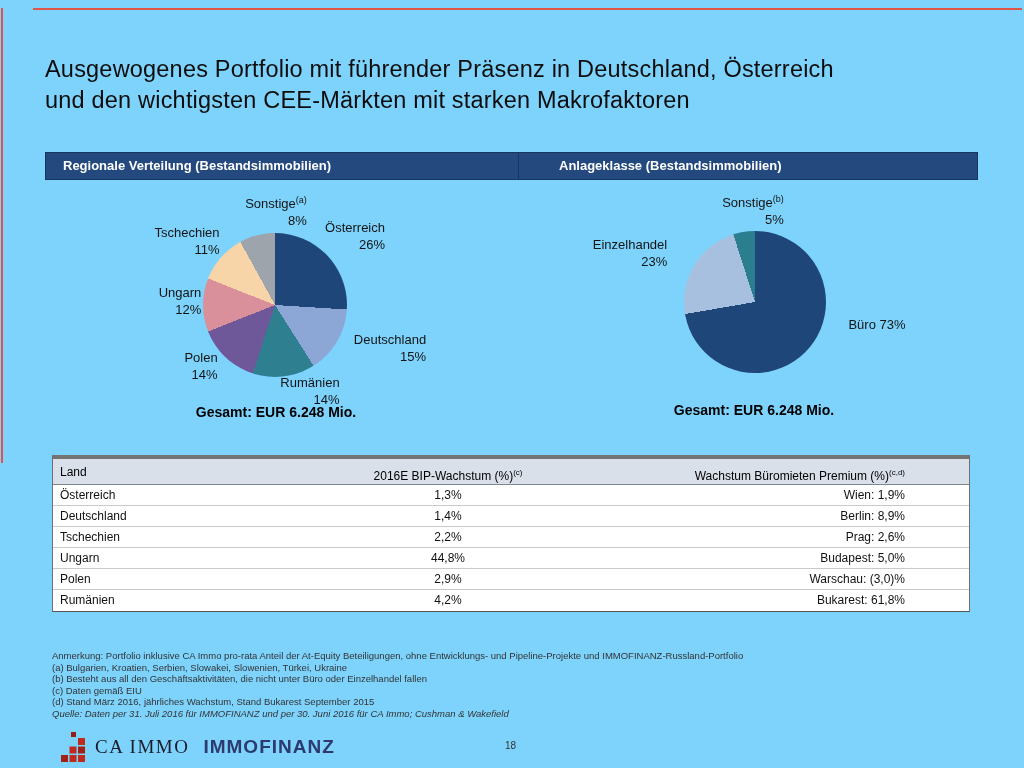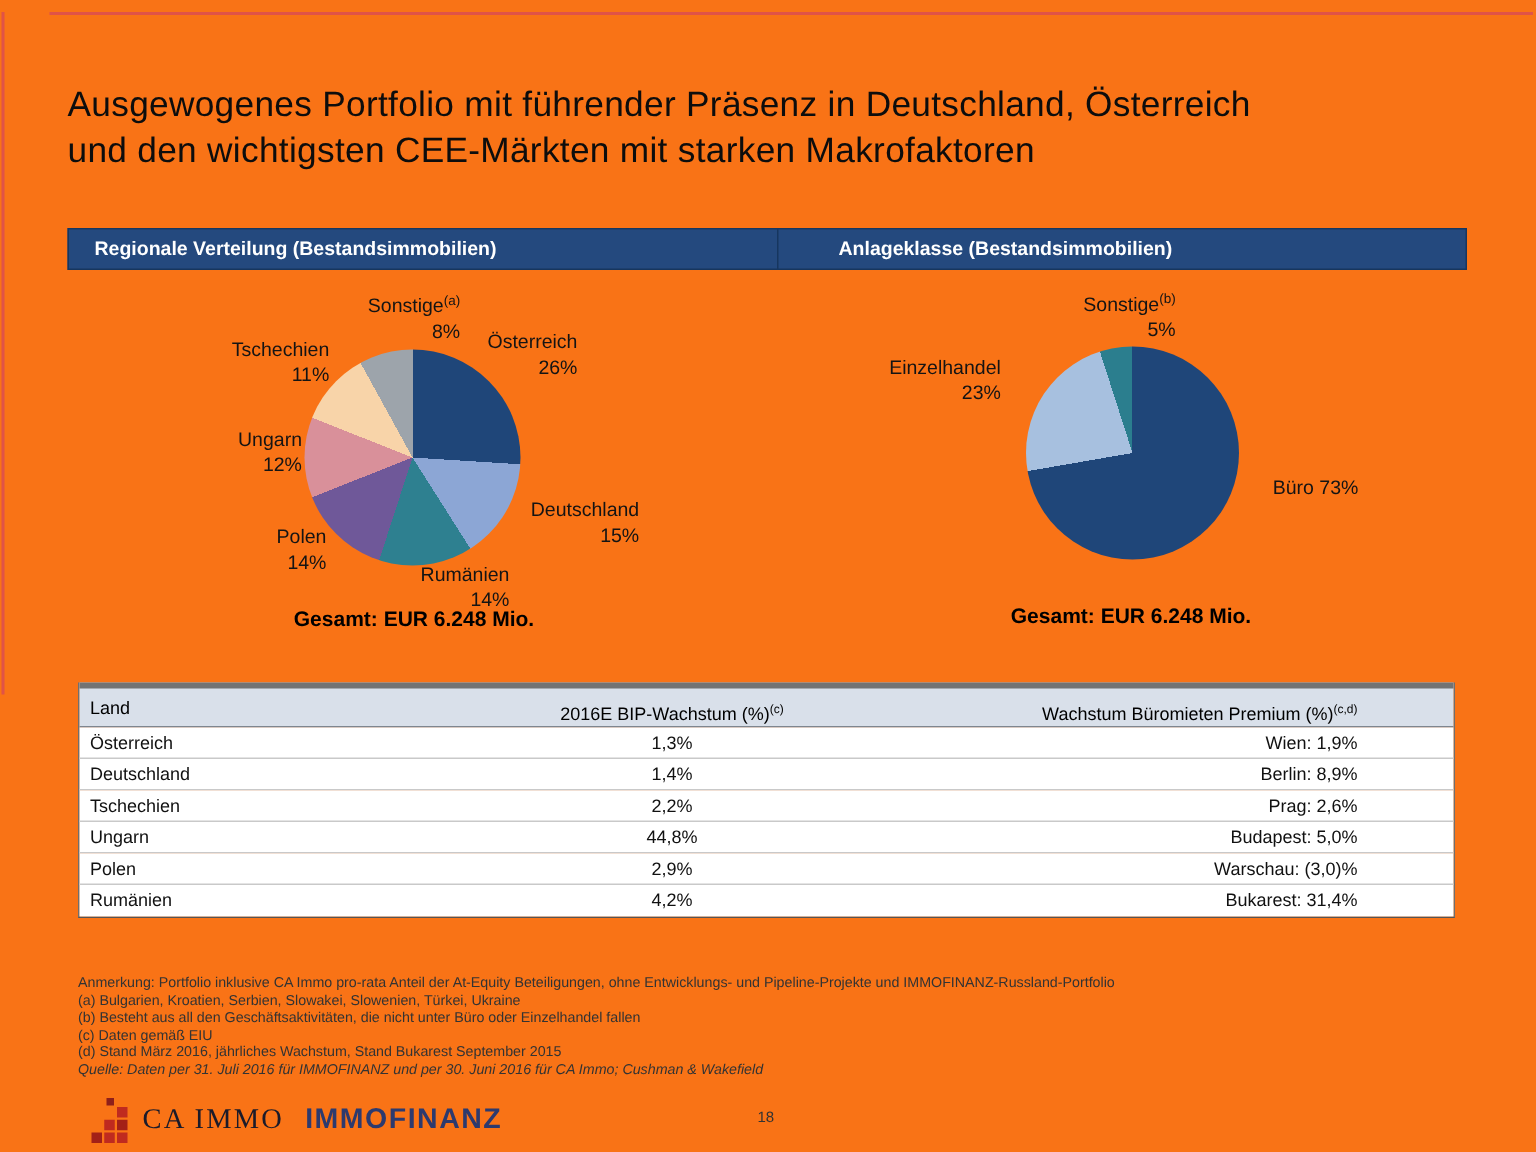--- a/index.html
+++ b/index.html
@@ -1,17 +1,17 @@
 <!DOCTYPE html>
 <html><head>
 <meta charset="utf-8">
 <style>
   * { margin:0; padding:0; box-sizing:border-box; }
   html,body { width:1024px; height:768px; background:#fff; overflow:hidden; }
-  #slide { position:relative; width:1024px; height:768px; background:#f97316;
+  #slide { position:relative; width:1024px; height:768px; background:#7dd3fc;
            font-family:"Liberation Sans", sans-serif; color:#111; }
 
   
   .wm-top  { position:absolute; left:33px; top:8px; width:989px; height:2px; background:#e05347; }
   .wm-left { position:absolute; left:1px;  top:8px; width:2px; height:455px; background:#e05347; }
 
   .title { position:absolute; left:45px; top:54px; font-size:23.5px; line-height:31px;
            color:#0d0d0d; letter-spacing:0.2px; }
 
   .secbar { position:absolute; top:152px; height:28px; background:#24497e;
@@ -159,21 +159,21 @@
           <div class="c3">Budapest: 5,0%</div>
         </div>
         <div class="trow">
           <div class="c1">Polen</div>
           <div class="c2">2,9%</div>
           <div class="c3">Warschau: (3,0)%</div>
         </div>
         <div class="trow">
           <div class="c1">Rumänien</div>
           <div class="c2">4,2%</div>
-          <div class="c3">Bukarest: 31,4%</div>
+          <div class="c3">Bukarest: 61,8%</div>
         </div>
       </div>
   </div>
 
   <div class="notes">
     <div>Anmerkung: Portfolio inklusive CA Immo pro-rata Anteil der At-Equity Beteiligungen, ohne Entwicklungs- und Pipeline-Projekte und IMMOFINANZ-Russland-Portfolio</div>
     <div>(a) Bulgarien, Kroatien, Serbien, Slowakei, Slowenien, Türkei, Ukraine</div>
     <div>(b) Besteht aus all den Geschäftsaktivitäten, die nicht unter Büro oder Einzelhandel fallen</div>
     <div>(c) Daten gemäß EIU</div>
     <div>(d) Stand März 2016, jährliches Wachstum, Stand Bukarest September 2015</div>

